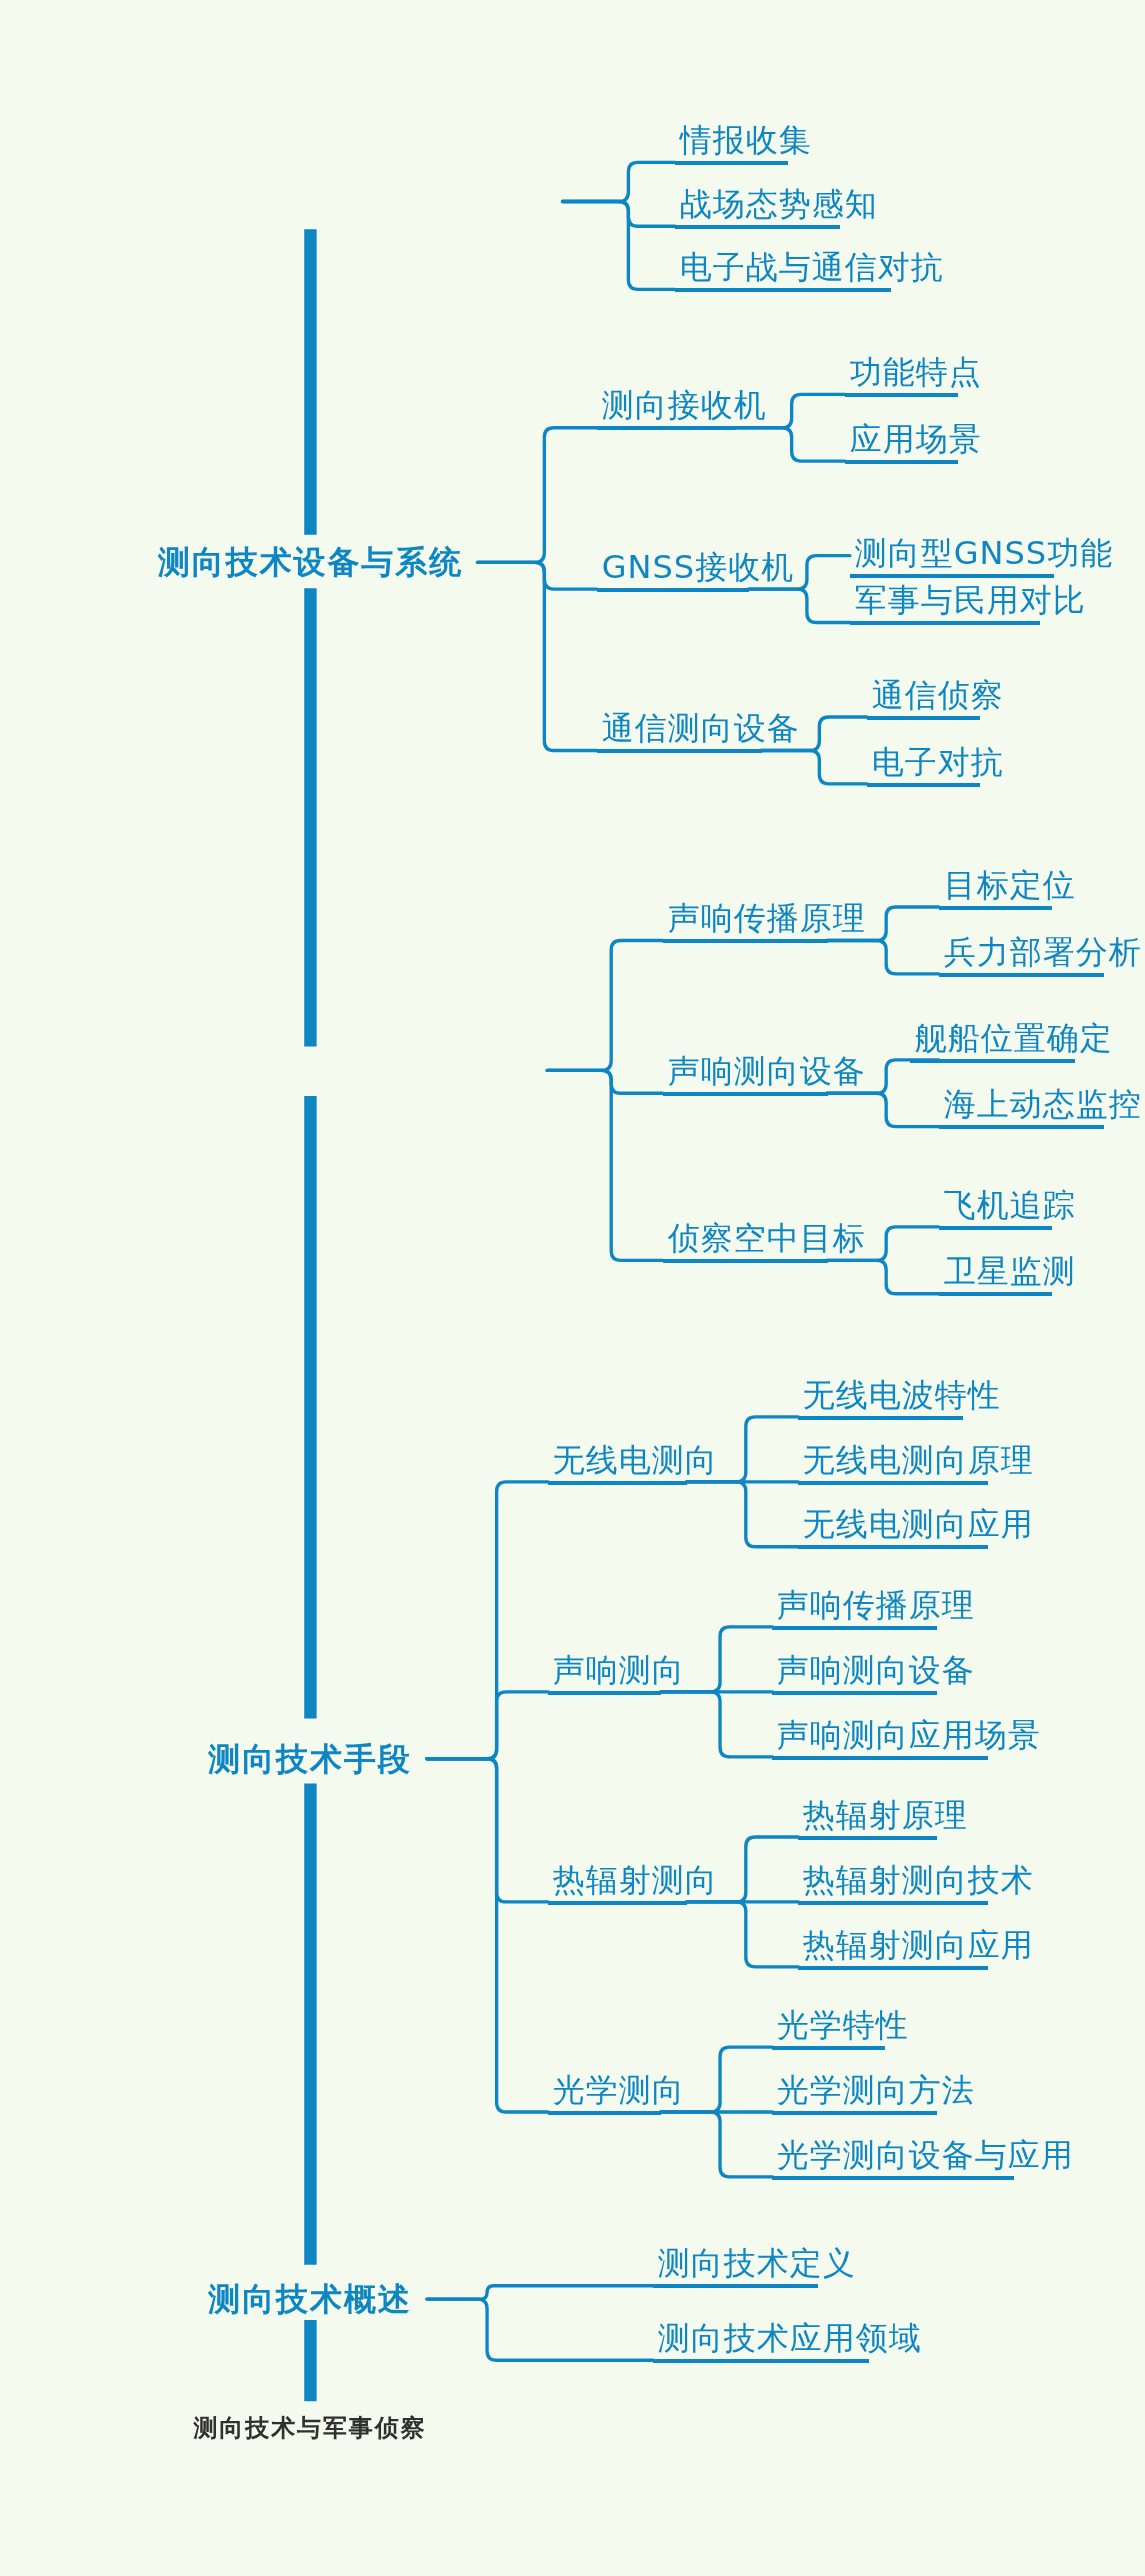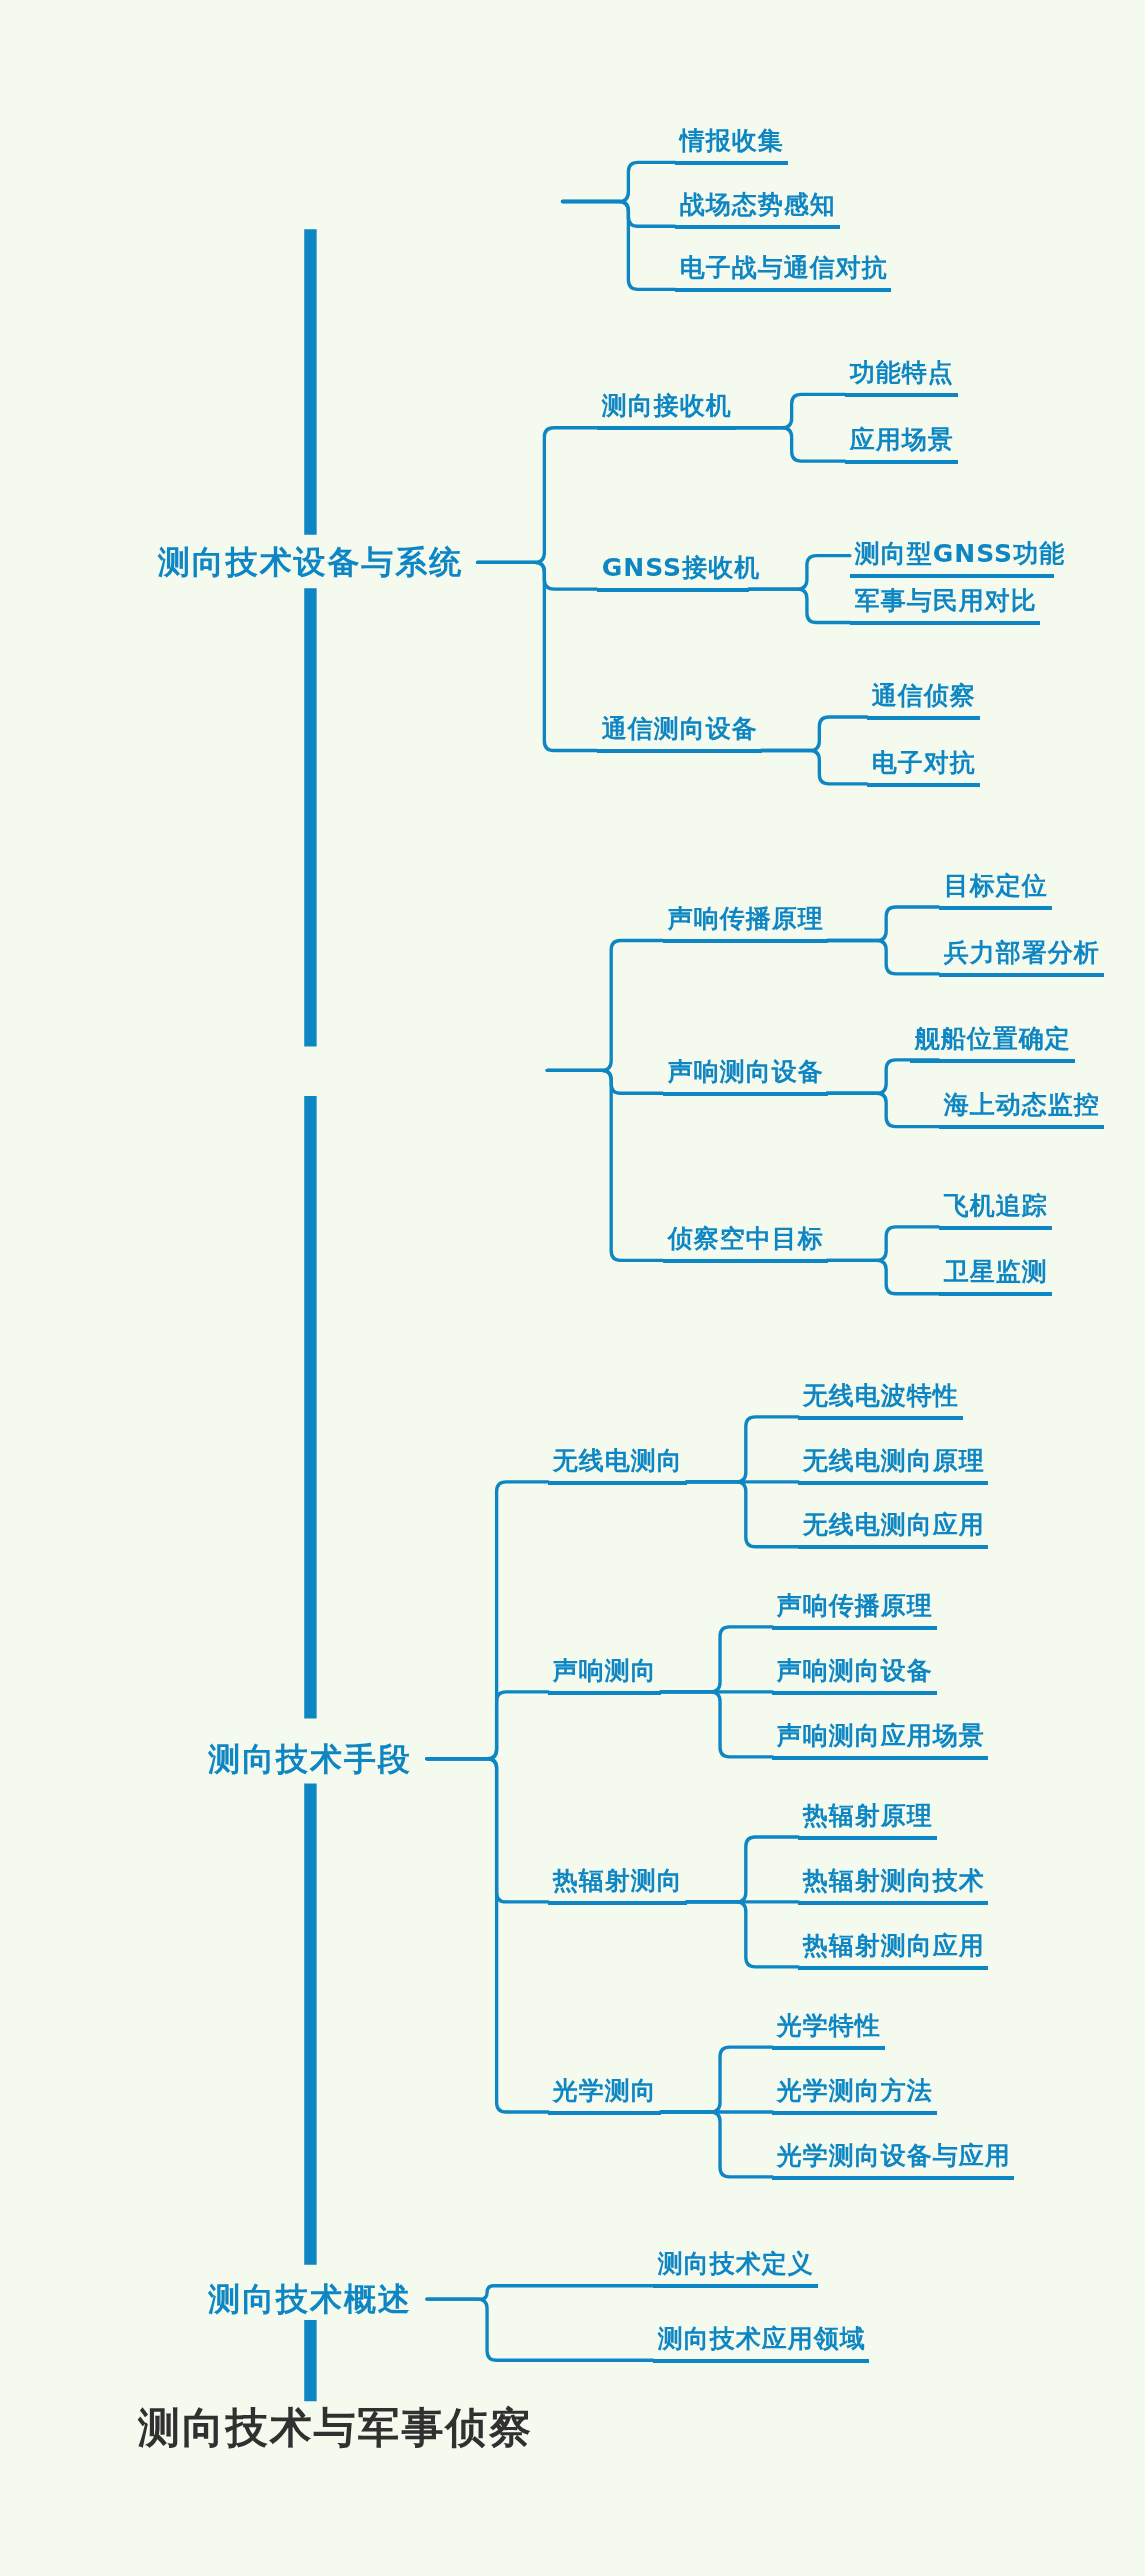--- a/index.html
+++ b/index.html
@@ -18,29 +18,29 @@
   svg.wires{position:absolute;left:0;top:0;pointer-events:none;}
   .wire{fill:none;stroke:var(--accent);stroke-width:3.5;stroke-linecap:round;}
   .trunk{fill:none;stroke:var(--accent);stroke-width:13;stroke-linecap:butt;}
   .l1{
     position:absolute;color:var(--accent);
     font-weight:700;font-size:32px;line-height:36px;letter-spacing:1.9px;
     white-space:nowrap;text-align:center;
   }
   .node{
     position:absolute;color:var(--accent);
-    font-weight:700;font-size:25px;line-height:29px;letter-spacing:1px;
+    font-weight:400;font-size:32px;line-height:29px;letter-spacing:1px;
     white-space:nowrap;
     padding:0 4.8px 5.7px 4.8px;
     border-bottom:4.8px solid var(--accent);
     box-sizing:content-box;
   }
   .root-label{
     position:absolute;color:var(--root-text);
-    font-weight:700;font-size:42px;line-height:38px;letter-spacing:1.9px;
+    font-weight:700;font-size:24px;line-height:38px;letter-spacing:1.9px;
     white-space:nowrap;text-align:center;
   }
 </style>
 </head>
 <body>
 
 <div id="canvas">
 
   <svg class="wires" width="1146" height="2576" viewBox="0 0 1200 2698">
 

